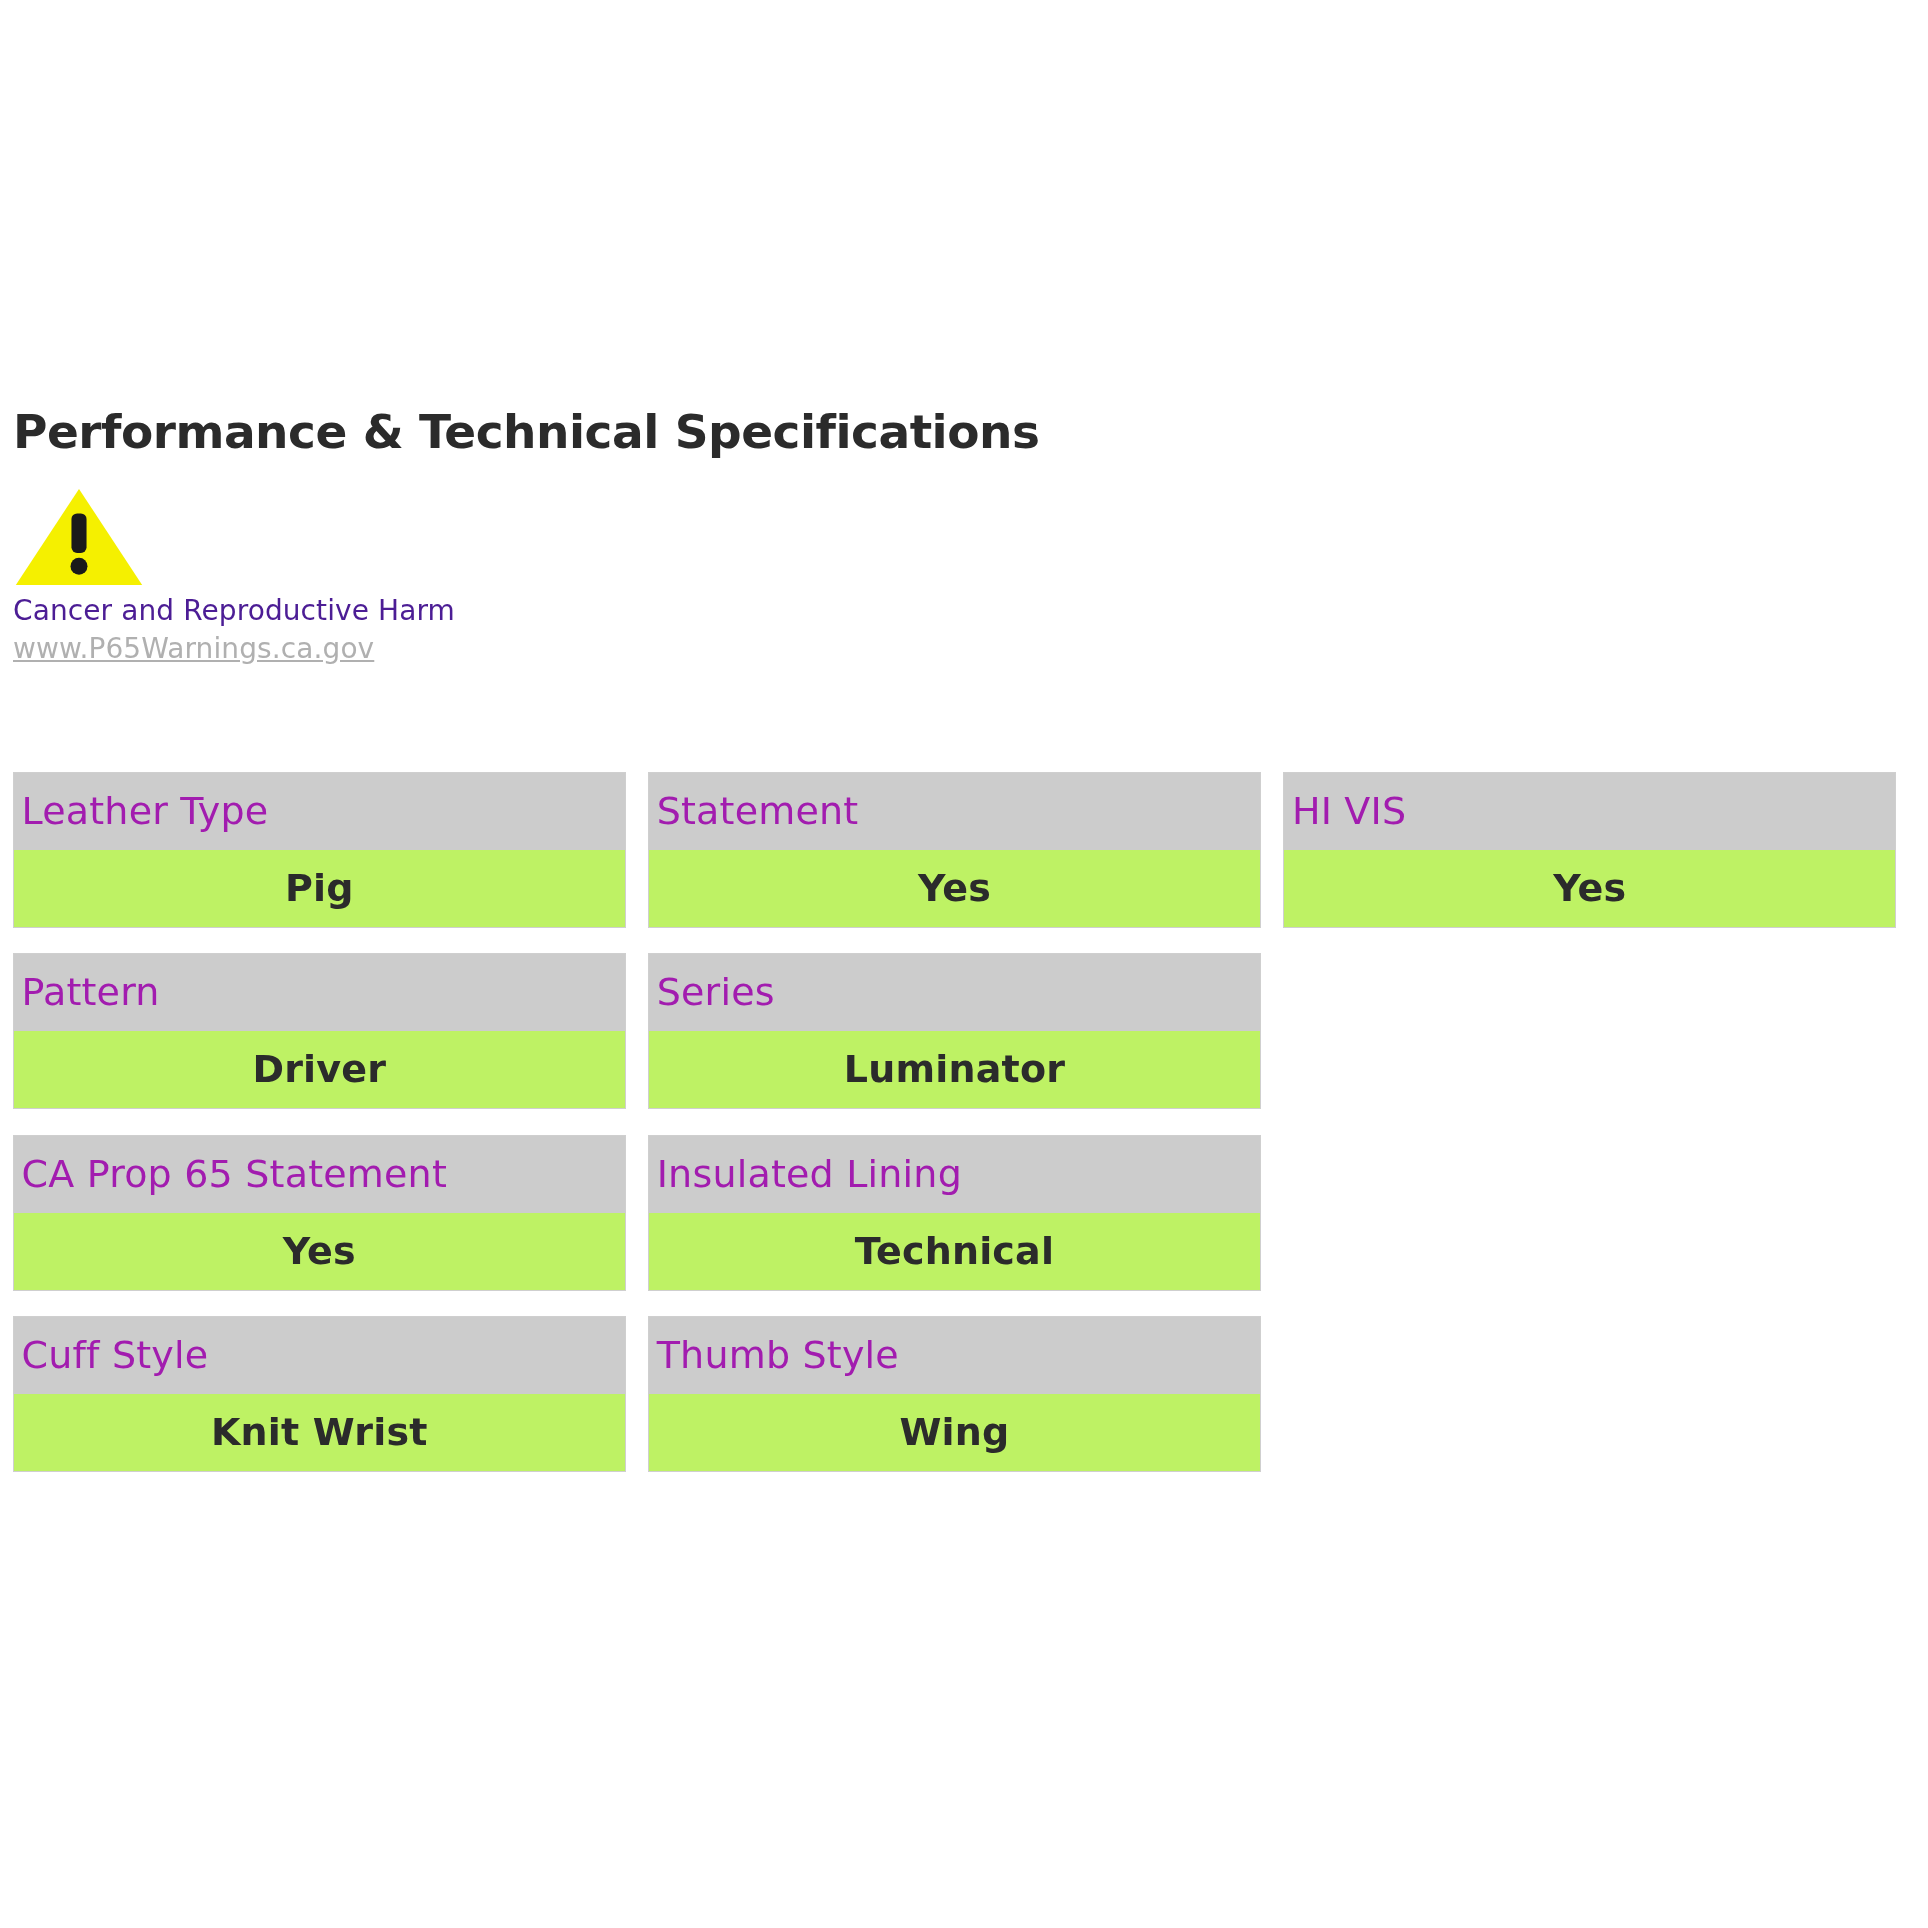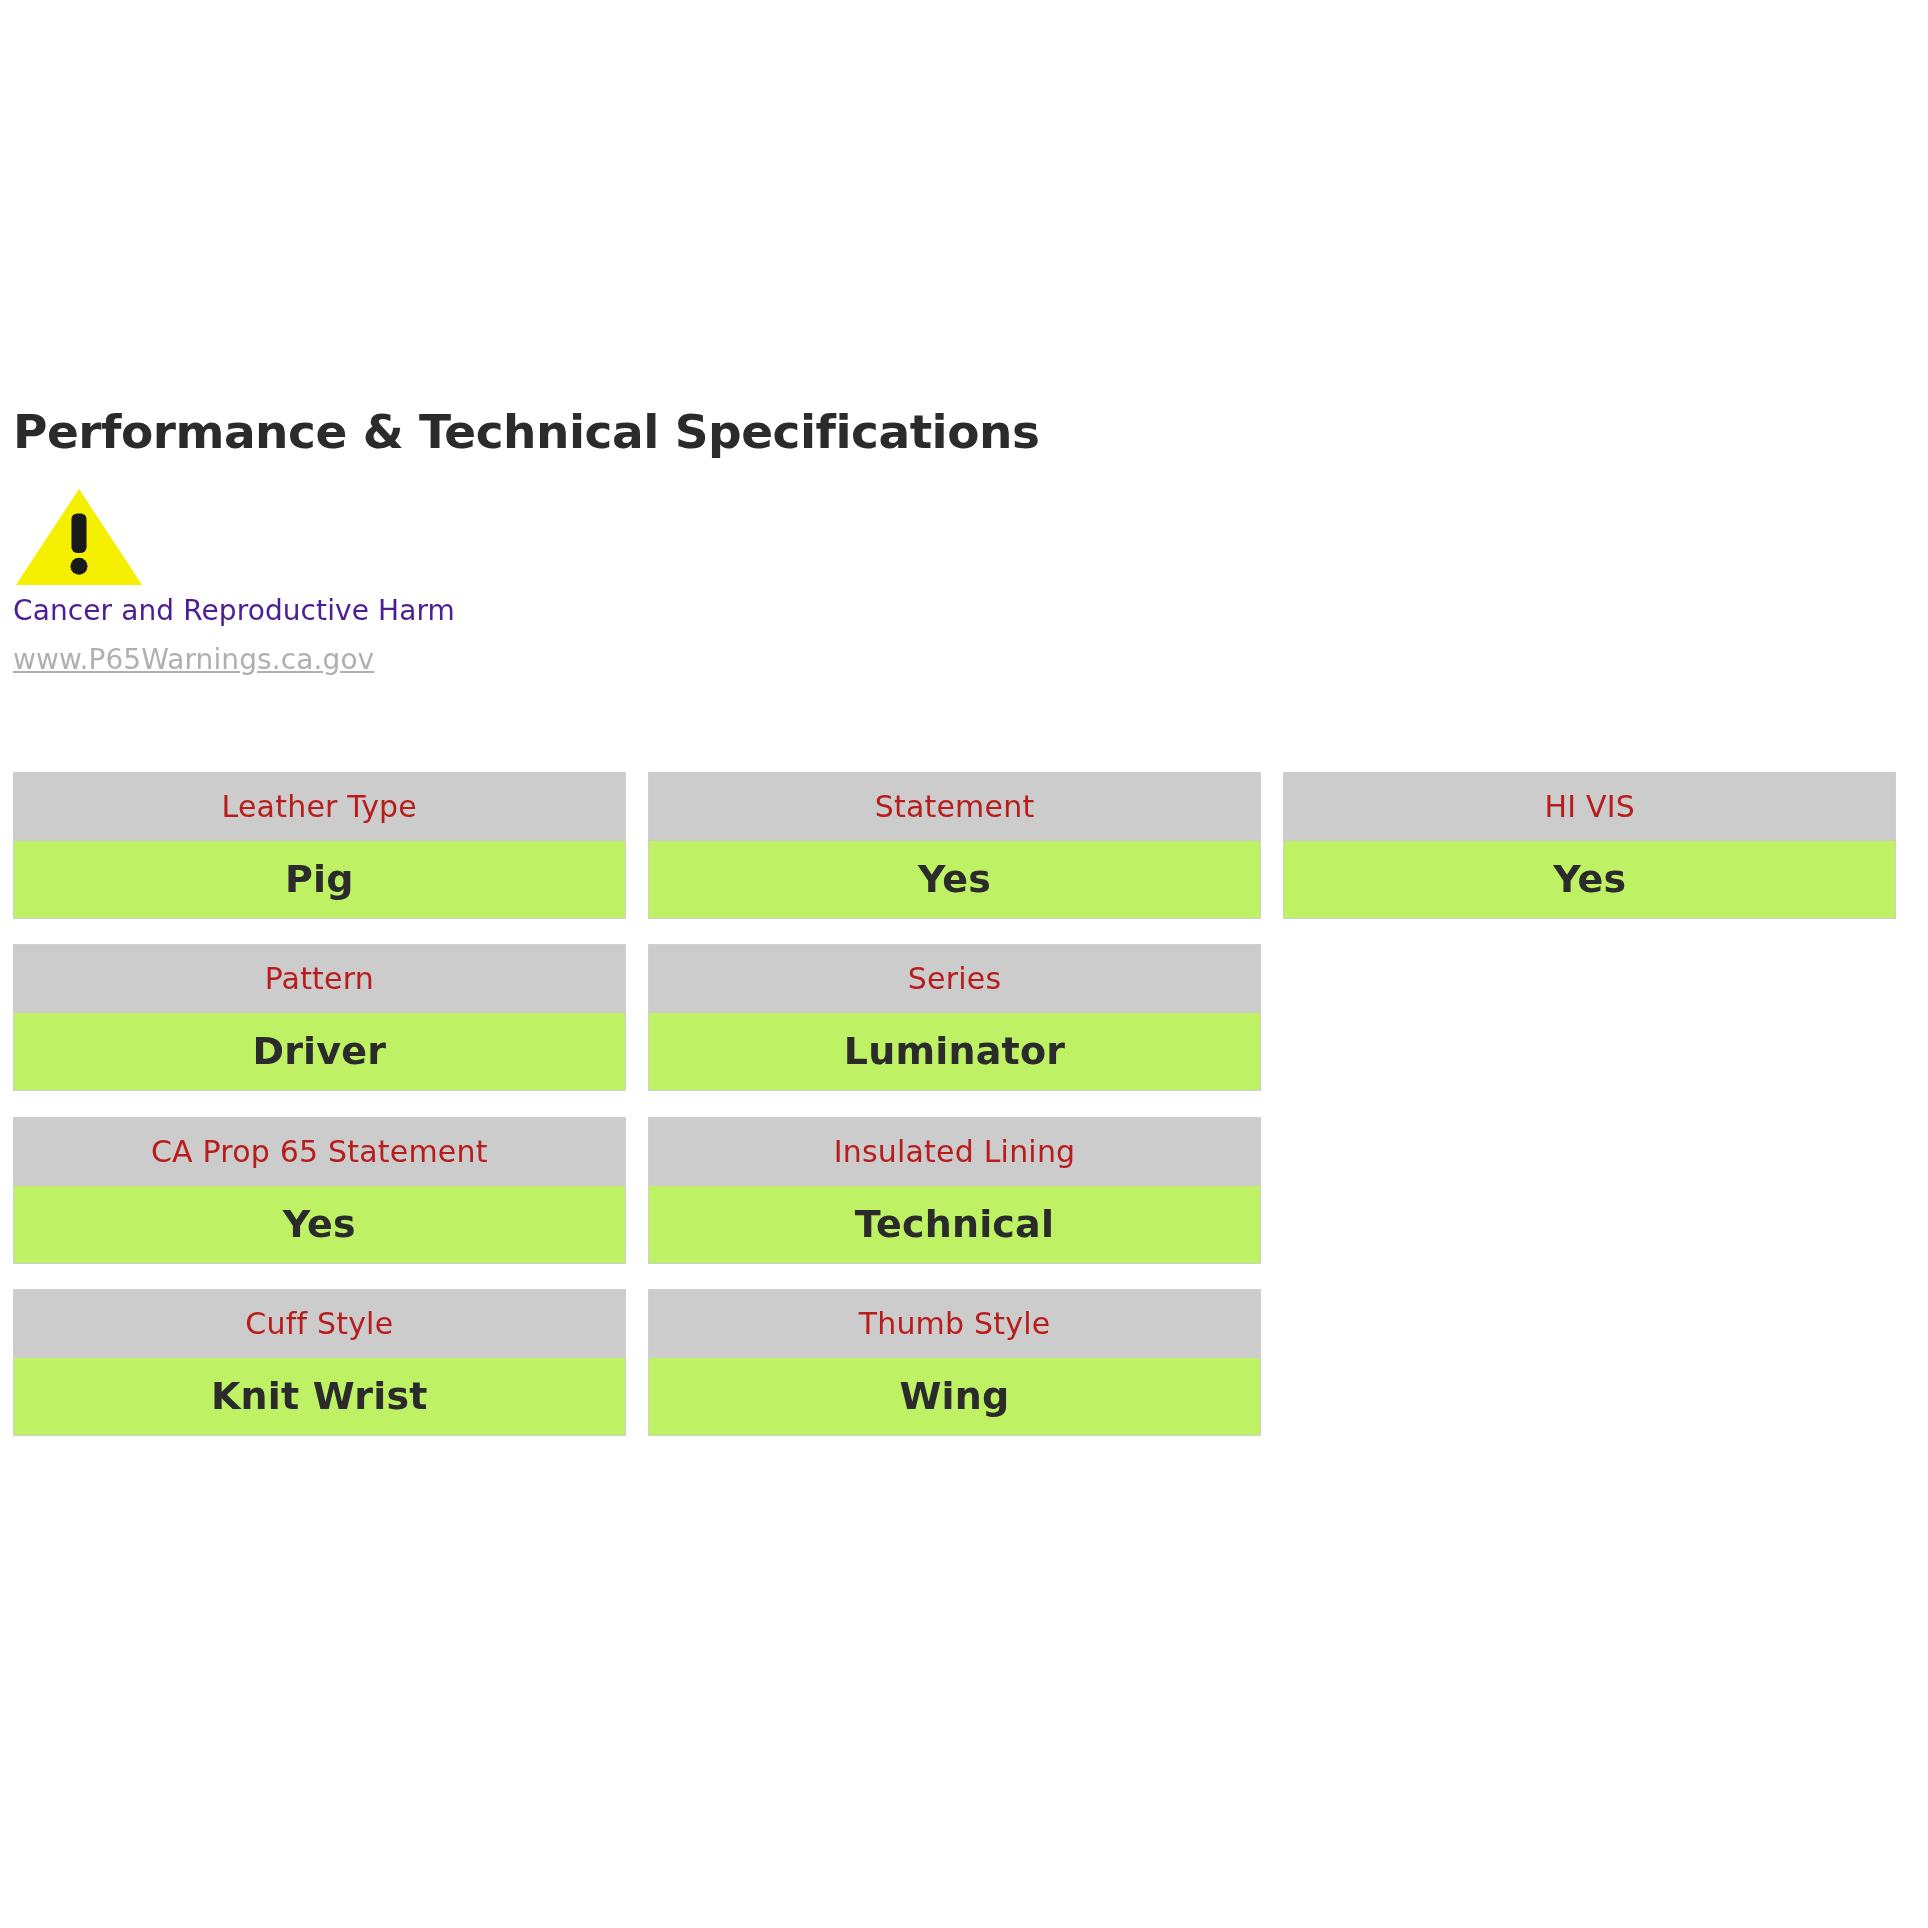--- a/index.html
+++ b/index.html
@@ -49,21 +49,21 @@
     line-height: 1.34;
     margin-top: 3px;
     letter-spacing: 0.1px;
   }
   .warning-link {
     display: inline-block;
     font-size: 28px;
     color: #b0b0b0;
     text-decoration: underline;
     line-height: 1.34;
-    margin-top: 11px;
+    margin-top: 0;
     letter-spacing: 0.1px;
   }
   .spec-grid {
     position: absolute;
     left: 13px;
     top: 772px;
     width: 1883px;
   }
   .spec-row {
     display: flex;
@@ -75,23 +75,22 @@
     box-sizing: border-box;
     border: 0.9px solid #cfcfcf;
     background: #ffffff;
   }
   .spec-card.empty {
     border: none;
     background: transparent;
   }
   .spec-head {
     background: #cccccc;
-    color: #b91c1c;
-    font-size: 30px;
-    text-align: center;
+    color: #a21caf;
+    font-size: 38px;
     padding: 16px 7.5px 17px;
     letter-spacing: 0.2px;
   }
   .spec-value {
     background: #bef264;
     color: #2b2b2b;
     font-size: 38px;
     font-weight: bold;
     text-align: center;
     padding: 16px 7.5px 17px;

